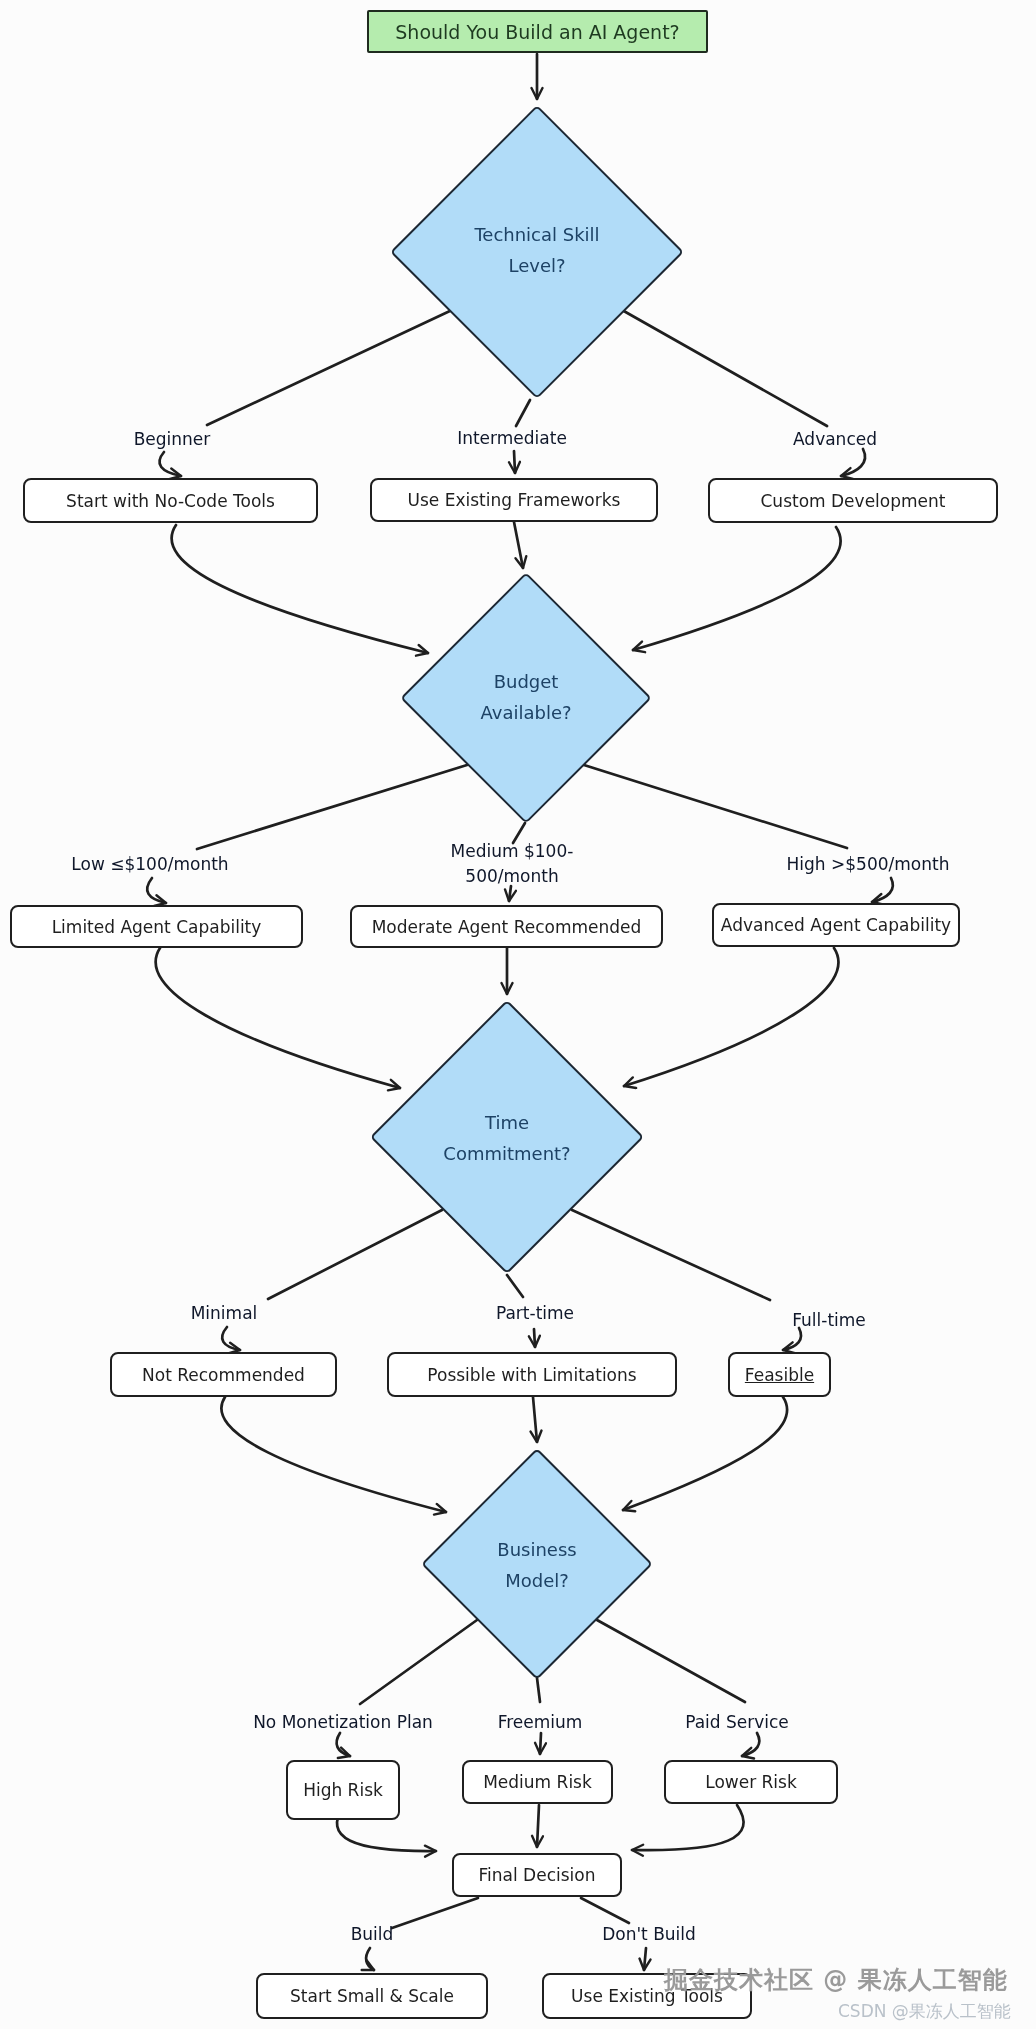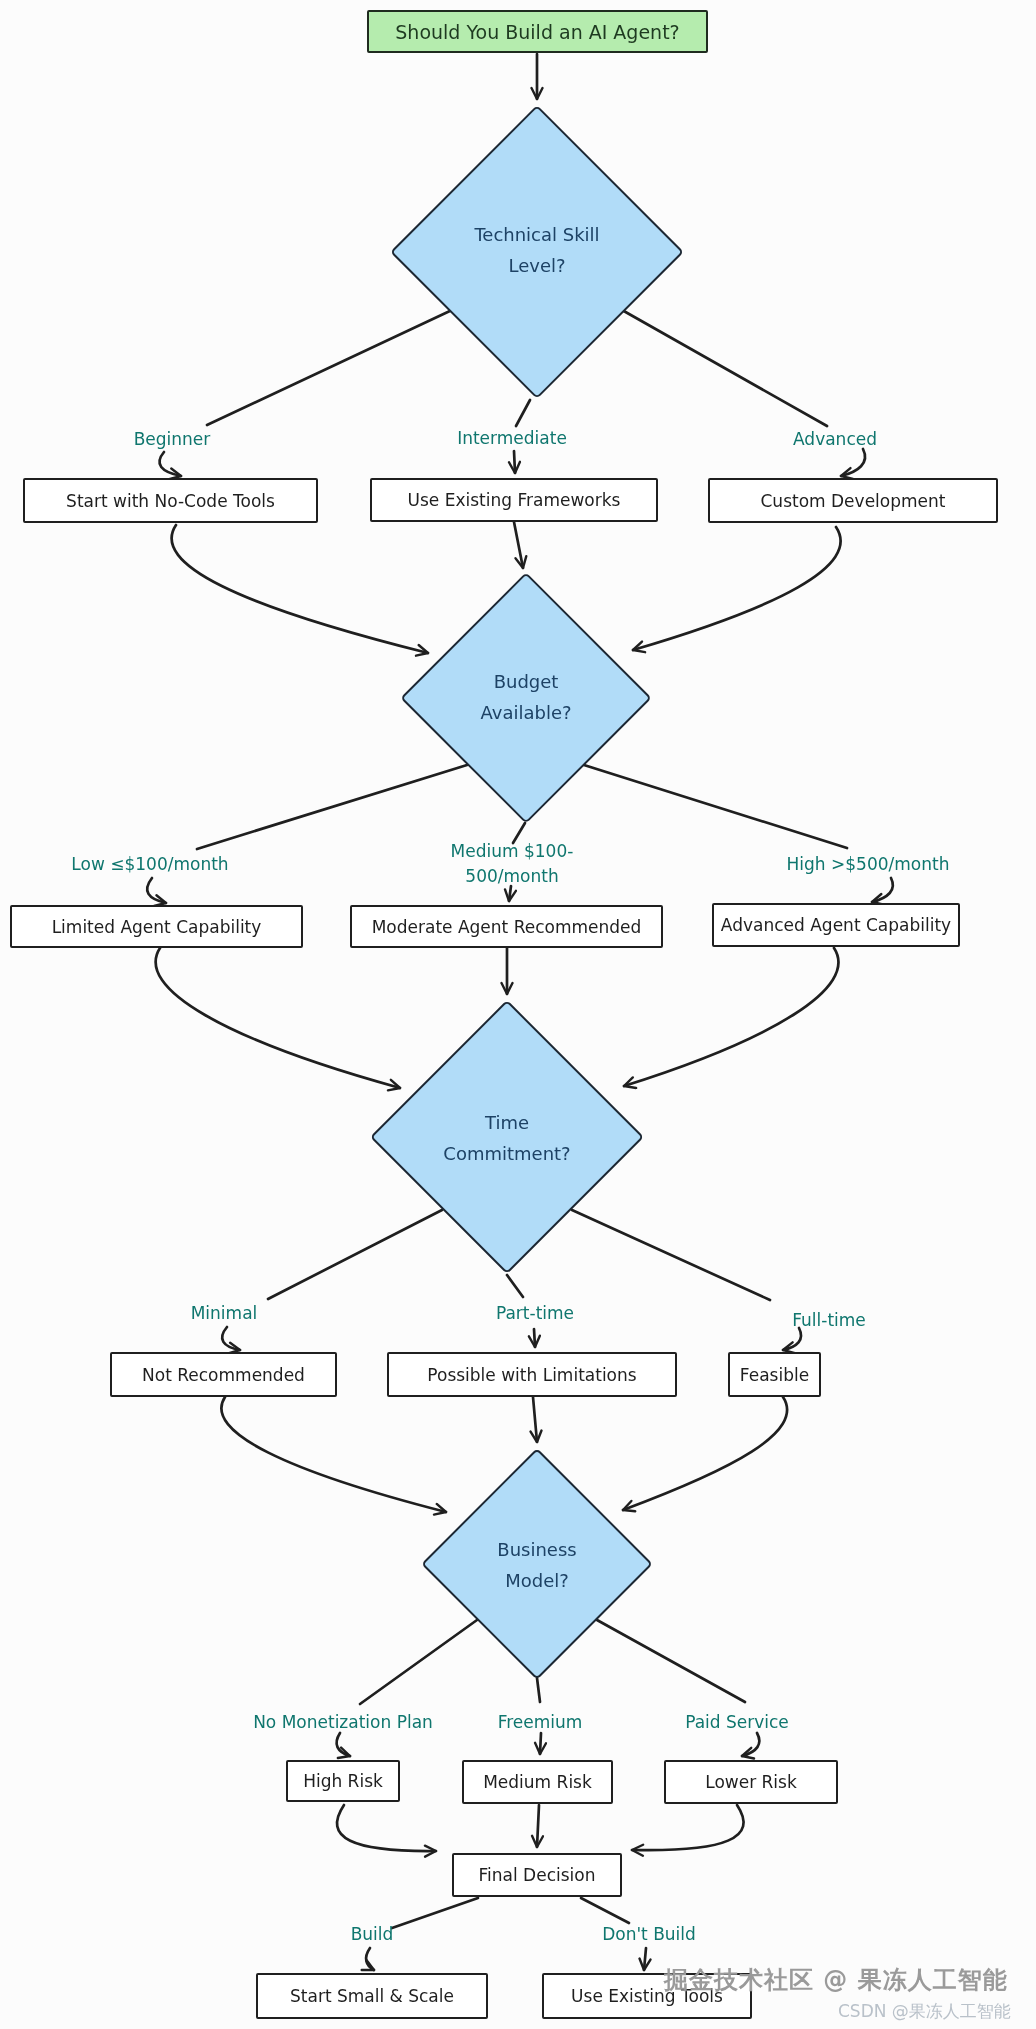--- a/index.html
+++ b/index.html
@@ -34,28 +34,28 @@
   .d2{left:437px;top:609px;width:178px;height:178px;}
   .d3{left:410px;top:1040px;width:194px;height:194px;}
   .d4{left:455px;top:1482px;width:164px;height:164px;}
   .dlabel{
     position:absolute;transform:translate(-50%,-50%);
     white-space:pre-line;text-align:center;font-size:18px;line-height:31px;
     color:var(--diamond_text);
   }
   .box{
     position:absolute;background:var(--box_fill);
-    border:2.3px solid var(--stroke);box-sizing:border-box;border-radius:2px;
+    border:2.3px solid var(--stroke);box-sizing:border-box;border-radius:8px;
     display:flex;align-items:center;justify-content:center;
     font-size:17px;text-align:center;
   }
   .elabel{
     position:absolute;transform:translate(-50%,-50%);
     white-space:pre-line;text-align:center;font-size:17px;line-height:25px;
-    color:#0f766e;
+    color:#0f172a;
   }
   .wm1{
     position:absolute;left:664px;top:1964px;width:350px;
     font-size:24px;font-weight:bold;letter-spacing:1px;
     color:var(--watermark1);
   }
   .wm2{
     position:absolute;left:838px;top:2000px;width:200px;
     font-size:17px;color:var(--watermark2);
   }
@@ -150,27 +150,27 @@
   <div class="box" style="left:10px;top:905px;width:293px;height:43px;">Limited Agent Capability</div>
   <div class="box" style="left:350px;top:905px;width:313px;height:43px;">Moderate Agent Recommended</div>
   <div class="box" style="left:712px;top:903px;width:248px;height:44px;">Advanced Agent Capability</div>
 
   <div class="elabel" style="left:224px;top:1313px;">Minimal</div>
   <div class="elabel" style="left:535px;top:1313px;">Part-time</div>
   <div class="elabel" style="left:829px;top:1313px;margin-top:7px;">Full-time</div>
 
   <div class="box" style="left:110px;top:1352px;width:227px;height:45px;">Not Recommended</div>
   <div class="box" style="left:387px;top:1352px;width:290px;height:45px;">Possible with Limitations</div>
-  <div class="box" style="left:728px;top:1352px;width:93px;height:45px;">Feasible</div>
+  <div class="box" style="left:728px;top:1352px;width:103px;height:45px;text-decoration:underline;">Feasible</div>
 
   <div class="elabel" style="left:343px;top:1722px;">No Monetization Plan</div>
   <div class="elabel" style="left:540px;top:1722px;">Freemium</div>
   <div class="elabel" style="left:737px;top:1722px;">Paid Service</div>
 
-  <div class="box" style="left:286px;top:1760px;width:114px;height:42px;">High Risk</div>
+  <div class="box" style="left:286px;top:1760px;width:114px;height:60px;">High Risk</div>
   <div class="box" style="left:462px;top:1760px;width:151px;height:44px;">Medium Risk</div>
   <div class="box" style="left:664px;top:1760px;width:174px;height:44px;">Lower Risk</div>
 
   <div class="box" style="left:452px;top:1853px;width:170px;height:44px;">Final Decision</div>
 
   <div class="elabel" style="left:372px;top:1934px;">Build</div>
   <div class="elabel" style="left:649px;top:1934px;">Don't Build</div>
 
   <div class="box" style="left:256px;top:1973px;width:232px;height:46px;">Start Small &amp; Scale</div>
   <div class="box" style="left:542px;top:1973px;width:210px;height:46px;">Use Existing Tools</div>

